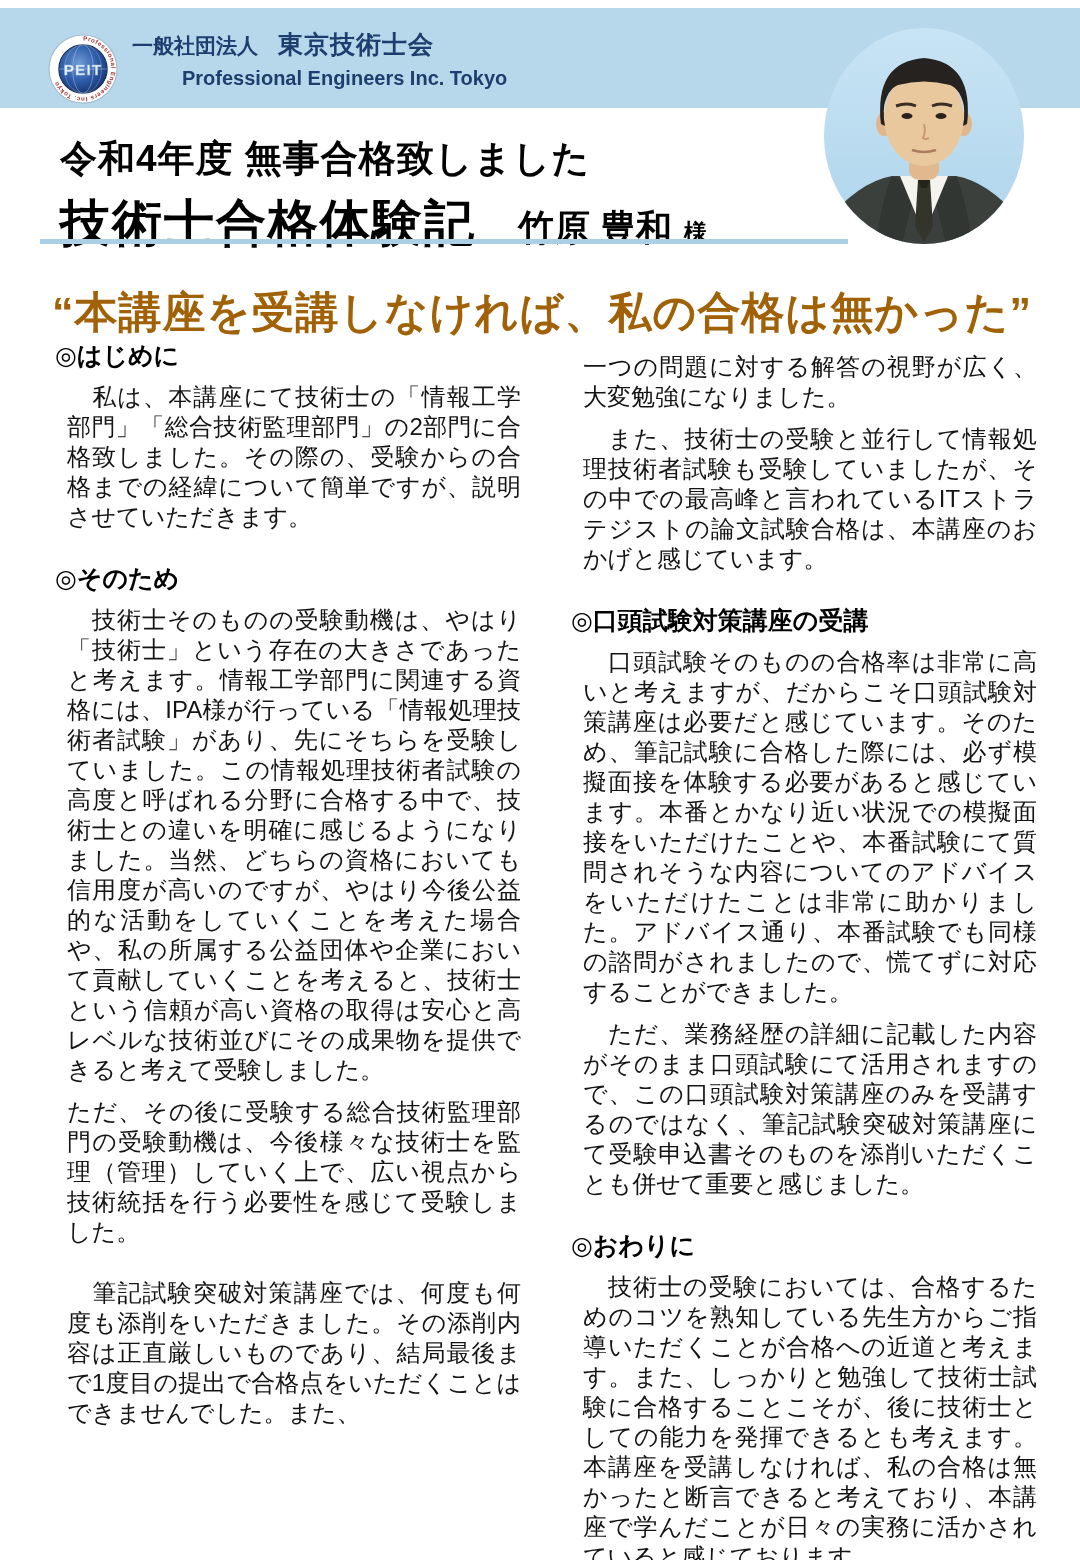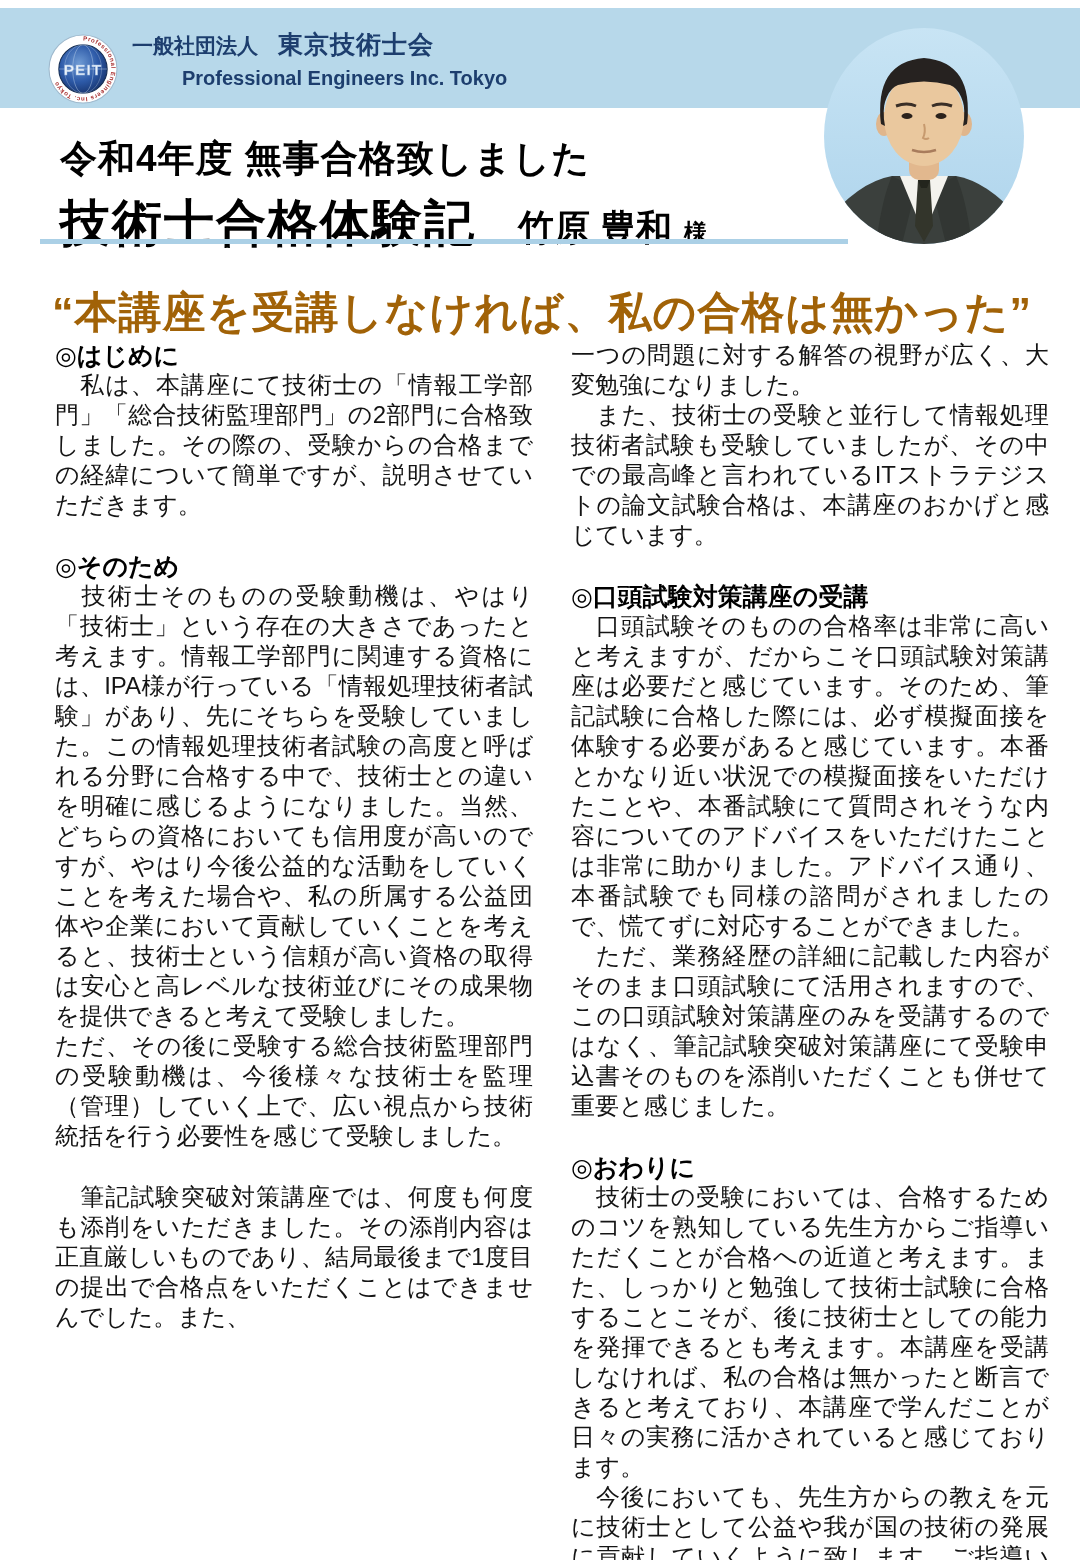--- a/index.html
+++ b/index.html
@@ -88,21 +88,21 @@
   .col-left  { left: 55px; }
   .col-right { left: 571px; }
   .article-section + .article-section { margin-top: 31px; }
   .article-section h3 {
     margin: 0;
     font-size: 25px;
     font-weight: 800;
     line-height: 30px;
     color: #000;
   }
-  .article-section p { margin: 0; }
+  .article-section p { margin: 12px; }
 </style>
 </head>
 <body>
 
 <div class="page">
 
   <div class="banner">
     <svg class="logo-badge" viewBox="0 0 68 68" aria-hidden="true">
       <defs>
         <radialGradient id="globeGrad" cx="42%" cy="38%" r="70%">

